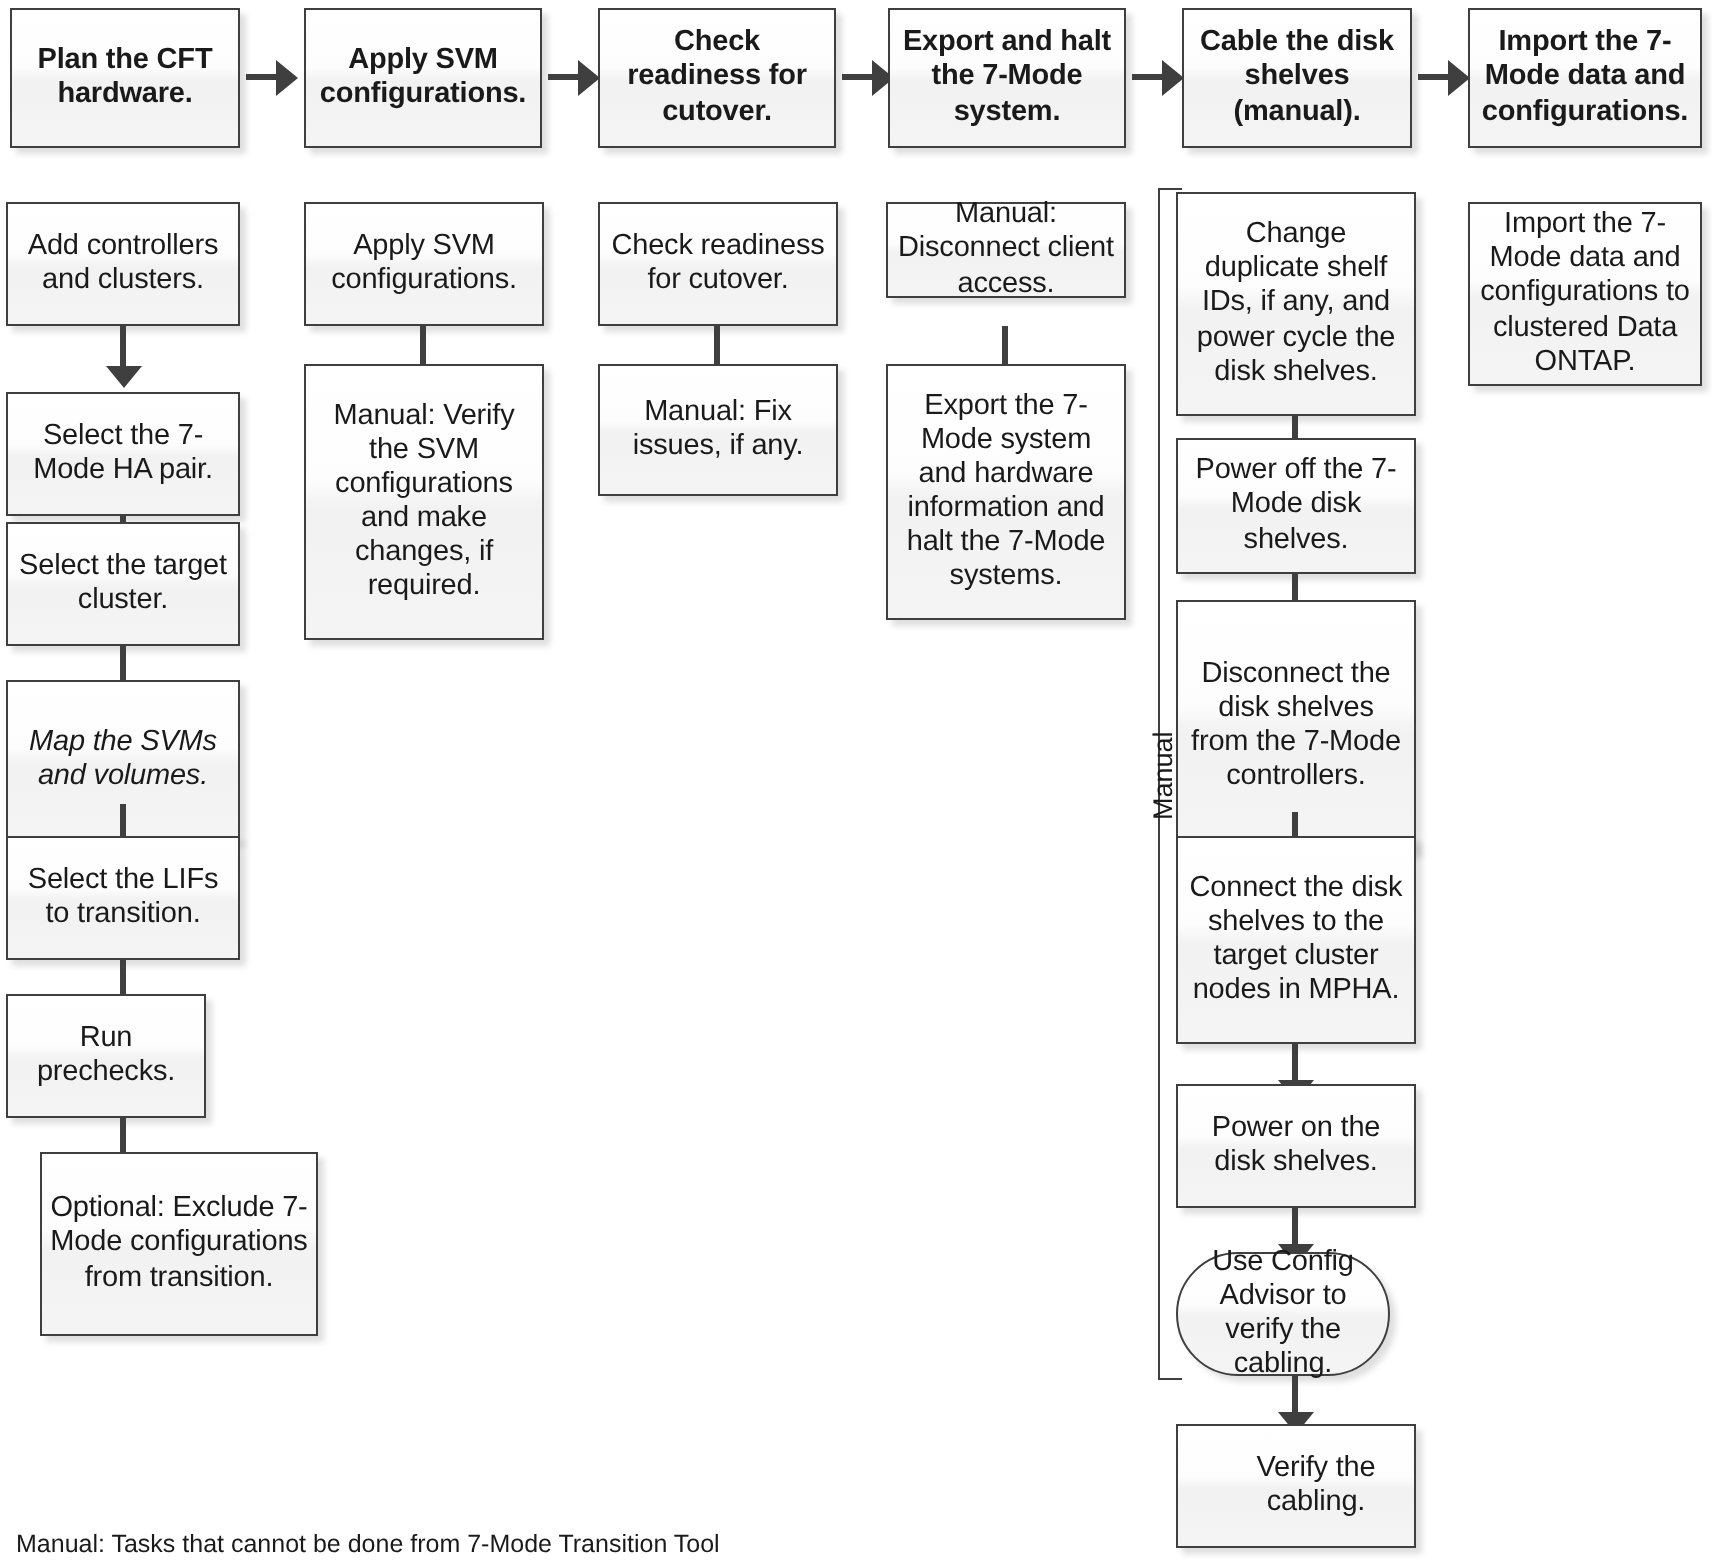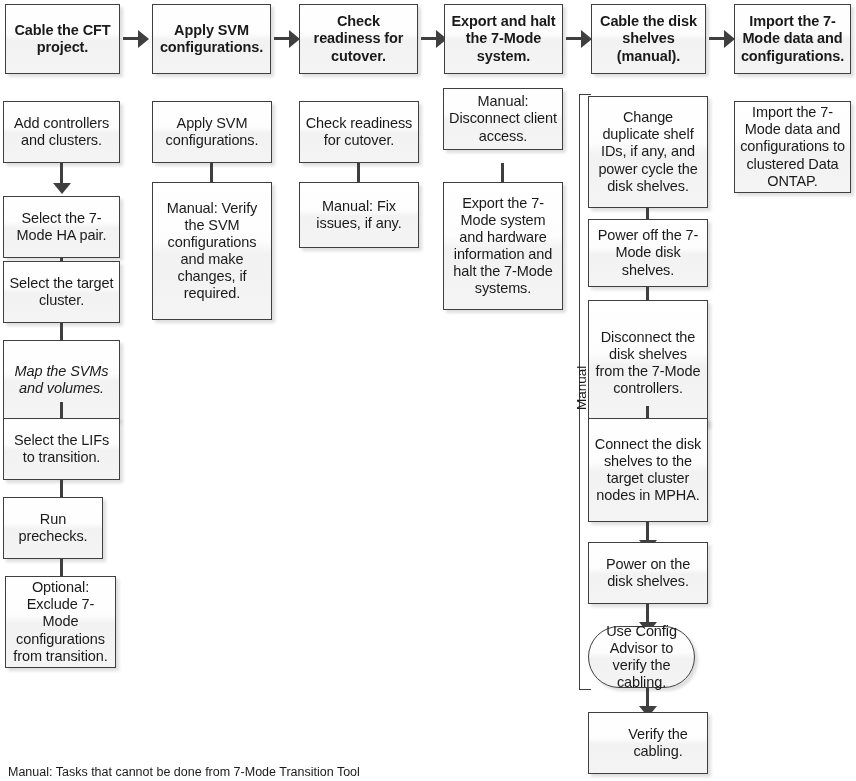--- a/index.html
+++ b/index.html
@@ -106,21 +106,21 @@
     color:#1a1a1a;
     white-space:nowrap;
   }
 </style>
 </head>
 <body>
 
 <div id="canvas">
 
   <div class="box top" style="left:5px;top:4px;width:115px;height:70px;">
-    <span>Cable the CFT project.</span>
+    <span>Plan the CFT hardware.</span>
   </div>
   <div class="arrow-right" style="left:123px;top:30px;width:26px;">
     <div class="shaft" style="width:16px;"></div>
     <div class="head" style="left:15px;"></div>
   </div>
 
   <div class="box top" style="left:152px;top:4px;width:119px;height:70px;">
     <span>Apply SVM configurations.</span>
   </div>
   <div class="arrow-right" style="left:274px;top:30px;width:26px;">
@@ -197,21 +197,21 @@
   </div>
 
   <div class="box sub" style="left:3px;top:497px;width:100px;height:62px;">
     <span>Run prechecks.</span>
   </div>
   <div class="arrow-down" style="left:53px;top:559px;height:32px;">
     <div class="shaft" style="height:22px;"></div>
     <div class="head" style="top:20px;"></div>
   </div>
 
-  <div class="box sub" style="left:5px;top:576px;width:111px;height:92px;">
+  <div class="box sub" style="left:20px;top:576px;width:139px;height:92px;">
     <span>Optional: Exclude 7-Mode configurations from transition.</span>
   </div>
 
   <div class="box sub" style="left:152px;top:101px;width:120px;height:62px;">
     <span>Apply SVM configurations.</span>
   </div>
   <div class="arrow-down" style="left:203px;top:163px;height:32px;">
     <div class="shaft" style="height:22px;"></div>
     <div class="head" style="top:20px;"></div>
   </div>
@@ -225,21 +225,21 @@
   </div>
   <div class="arrow-down" style="left:350px;top:163px;height:32px;">
     <div class="shaft" style="height:22px;"></div>
     <div class="head" style="top:20px;"></div>
   </div>
 
   <div class="box sub" style="left:299px;top:182px;width:120px;height:66px;">
     <span>Manual: Fix issues, if any.</span>
   </div>
 
-  <div class="box sub" style="left:443px;top:88px;width:120px;height:62px;">
+  <div class="box sub" style="left:443px;top:101px;width:120px;height:48px;">
     <span>Manual: Disconnect client access.</span>
   </div>
   <div class="arrow-down" style="left:494px;top:163px;height:32px;">
     <div class="shaft" style="height:22px;"></div>
     <div class="head" style="top:20px;"></div>
   </div>
 
   <div class="box sub" style="left:443px;top:182px;width:120px;height:128px;">
     <span>Export the 7-Mode system and hardware information and halt the 7-Mode systems.</span>
   </div>

